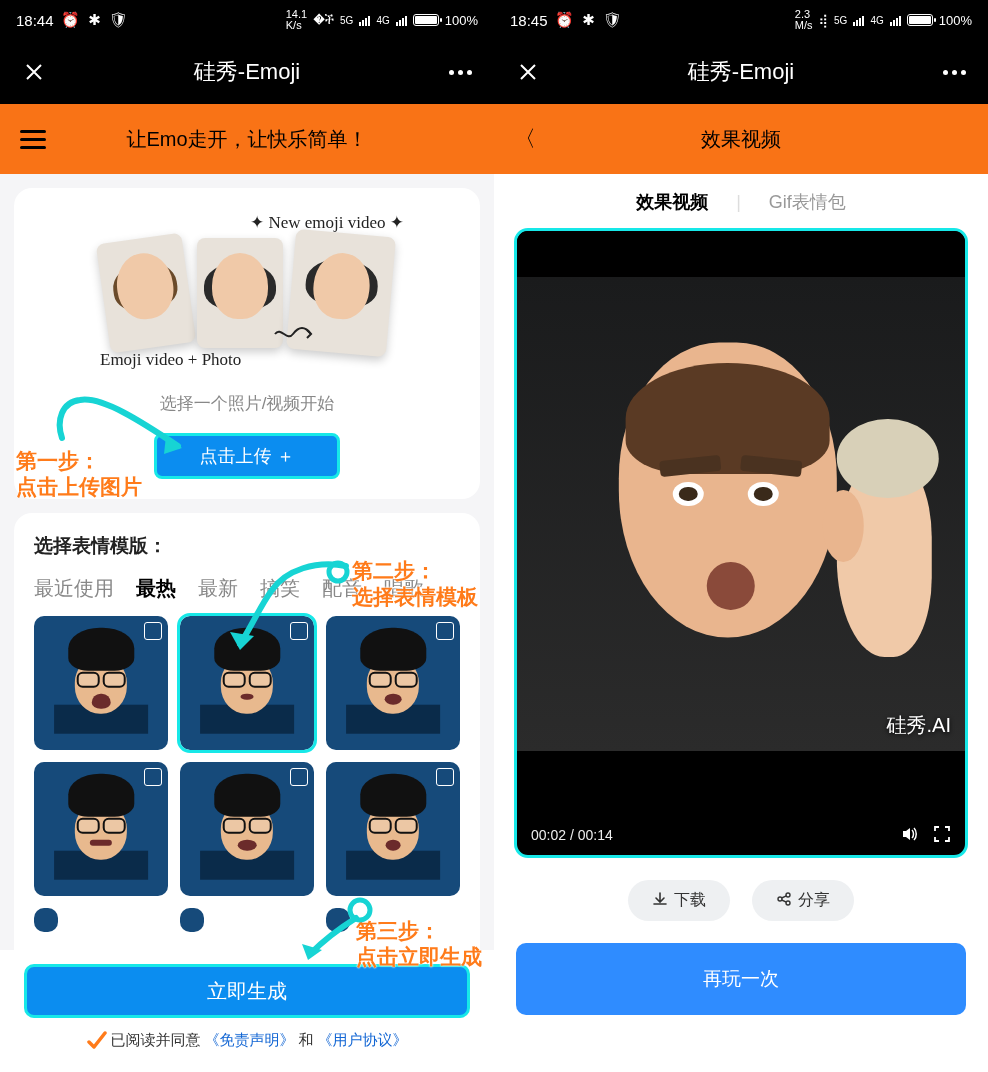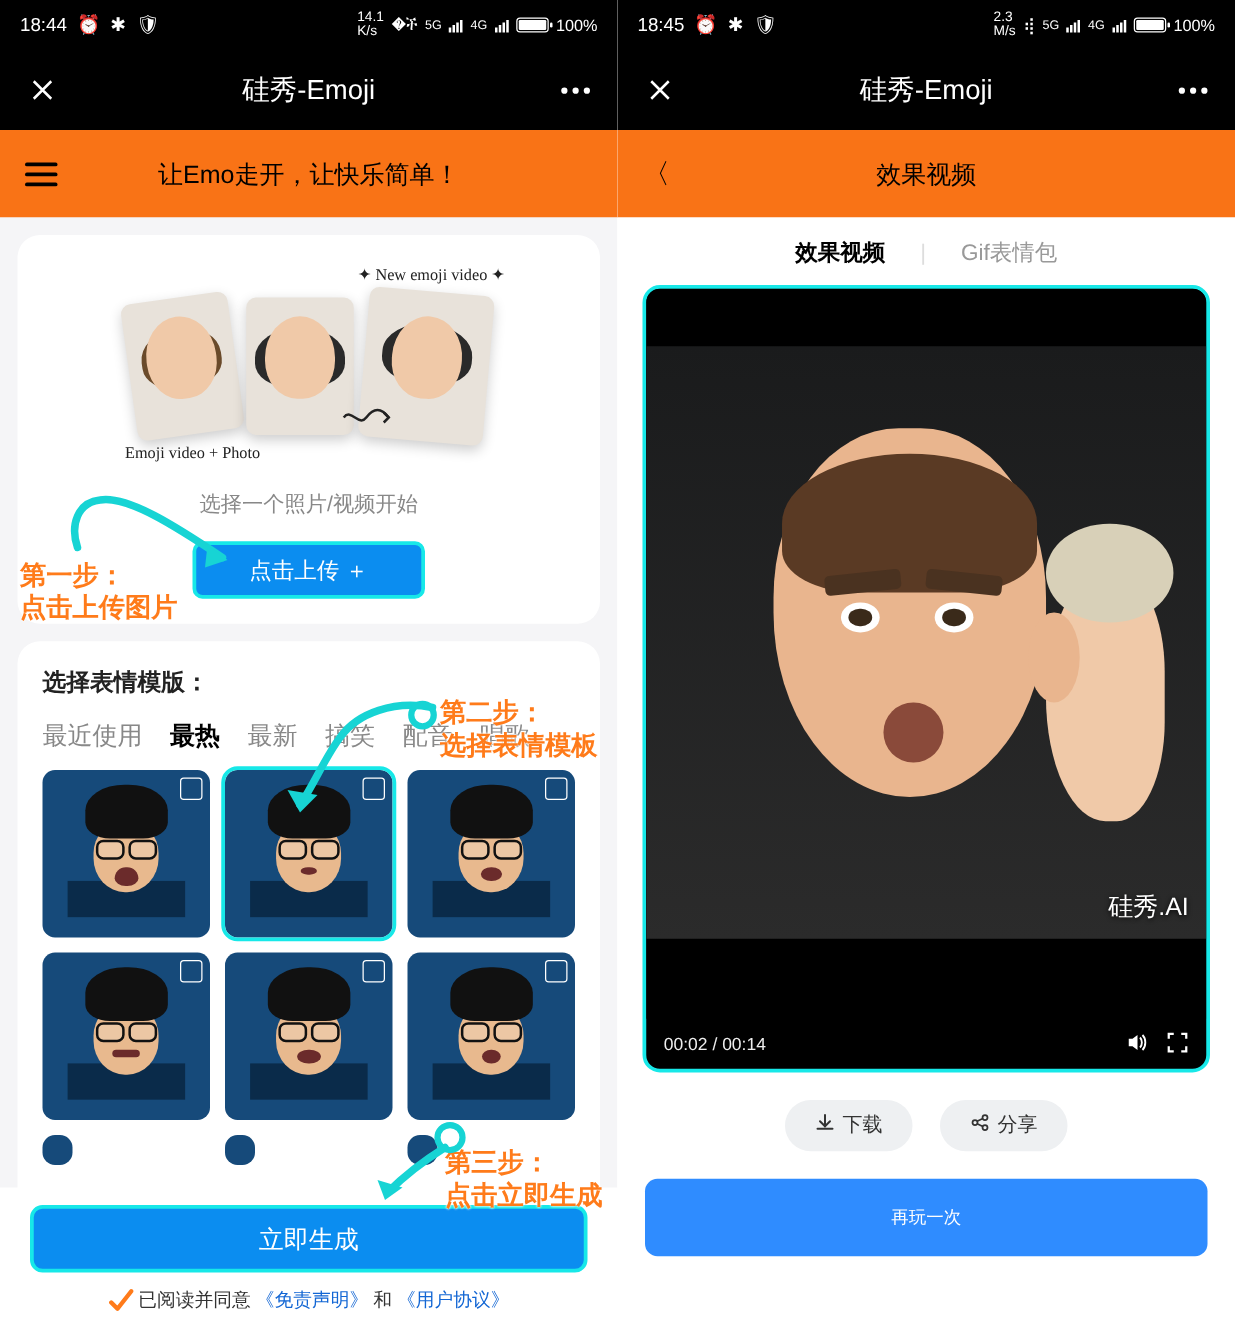--- a/index.html
+++ b/index.html
@@ -50,21 +50,21 @@
 
   
   .scroll { flex:1; overflow:hidden; padding: 14px 14px 0 14px; background:#f5f5f7;}
   .card { background:#fff; border-radius:18px; padding:20px; }
   .hero-img{ height:170px; position:relative; display:flex; align-items:center; justify-content:center; gap:8px;}
   .photo{width:86px;height:110px;background:#e8e2da;border-radius:8px;box-shadow:0 4px 10px rgba(0,0,0,.2);position:relative;overflow:hidden;}
   .photo.a{transform:rotate(-8deg);}
   .photo.c{transform:rotate(5deg);width:100px;height:120px;}
   .face{position:absolute;left:50%;top:44%;transform:translate(-50%,-50%);width:56px;height:66px;background:#f0c9a8;border-radius:50% 50% 46% 46%;}
   .hair{position:absolute;left:50%;top:22%;transform:translateX(-50%);width:72px;height:48px;background:#2a2a2a;border-radius:50% 50% 40% 40%;}
-  .hero-lbl{position:absolute;font-family:cursive;font-size:13px;color:#222;}
+  .hero-lbl{position:absolute;font-family:cursive;font-size:17px;color:#222;}
   .hero-lbl.top{top:4px;right:56px;}
   .hero-lbl.bot{bottom:8px;left:66px;}
   .swirl{position:absolute;bottom:34px;left:56%;width:40px;height:20px;}
   .hero-sel{color:#888;font-size:17px;text-align:center;margin:14px 0 18px;}
   .upload-btn{
     margin:0 auto; width:186px; height:46px; background:#0b8df0; color:#fff; font-size:18px;
     border-radius:8px; display:flex; align-items:center; justify-content:center; gap:6px;
     border:3px solid #17e8e8; cursor:pointer;
   }
 
@@ -117,21 +117,21 @@
   .musk .meye.l{left:30%;}.musk .meye.r{left:52%;}
   .musk .mmouth{position:absolute;left:40%;top:62%;width:14%;height:12%;background:#8a4a3a;border-radius:50%;}
   .musk .other{position:absolute;right:-6%;top:36%;width:28%;height:50%;background:#f0c9a8;border-radius:50% 40% 40% 50%;}
   .musk .ohair{position:absolute;right:-8%;top:26%;width:30%;height:20%;background:#d8d0b8;border-radius:50%;}
   .wm{position:absolute;right:14px;bottom:76px;color:#fff;font-size:20px;font-weight:500;text-shadow:0 1px 4px #000;}
   .vctrl{height:40px;display:flex;align-items:center;justify-content:space-between;padding:0 14px;color:#eee;font-size:14px;}
   .vctrl .right{display:flex;gap:14px;align-items:center;}
 
   .actions{display:flex;justify-content:center;gap:22px;margin:22px 0;}
   .pill{padding:10px 24px;background:#eef0f2;border-radius:22px;font-size:16px;color:#333;display:flex;align-items:center;gap:6px;cursor:pointer;}
-  .again-btn{margin:0 22px;height:62px;background:#2f8cff;color:#fff;border-radius:10px;display:flex;align-items:center;justify-content:center;font-size:14px;cursor:pointer;}
+  .again-btn{margin:0 22px;height:72px;background:#2f8cff;color:#fff;border-radius:10px;display:flex;align-items:center;justify-content:center;font-size:19px;cursor:pointer;}
 
 </style>
 </head>
 <body>
 
 <div class="pane">
   <div class="status-bar">
     <div class="status-left">
       <span>18:44</span>
       <span>⏰</span>

